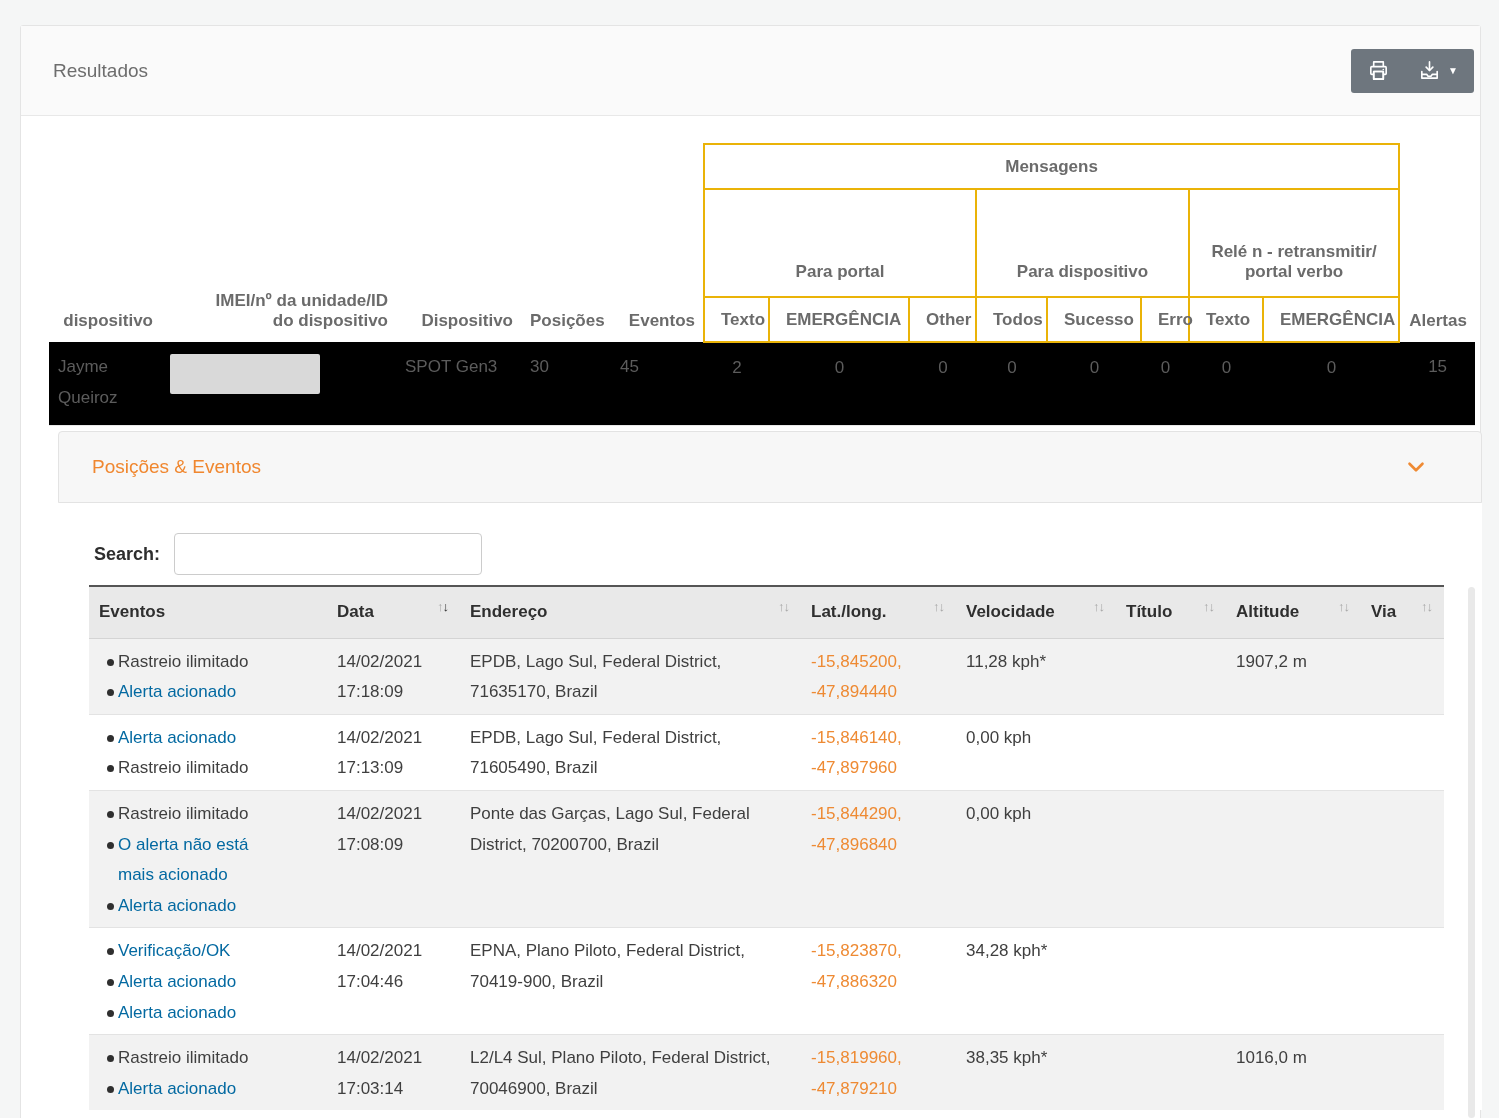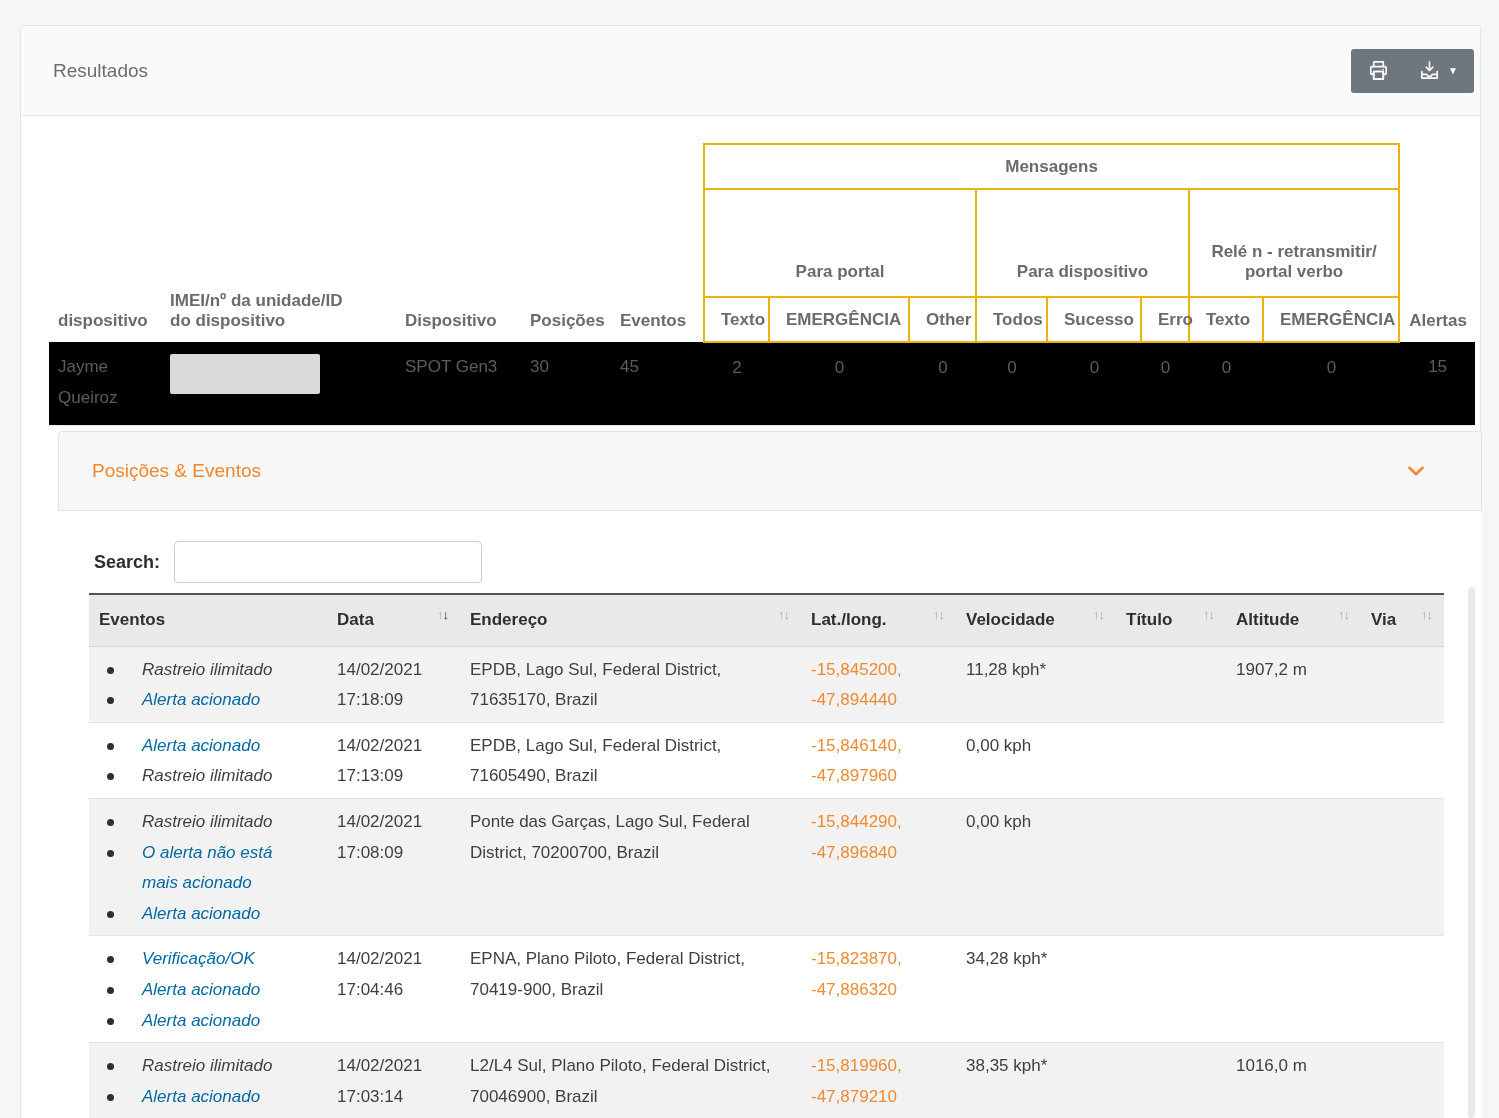--- a/index.html
+++ b/index.html
@@ -31,36 +31,36 @@
   table.summary {
     margin:27px 0 0 28px; border-collapse:collapse; table-layout:fixed;
     width:1426px; font-size:17px; color:#6b6b6b;
   }
   .summary th { font-weight:bold; }
   .summary .box { border:2px solid #eab308; background:#fff; }
   .summary .ga .box { height:45px; text-align:center; vertical-align:middle; }
   .summary .gb .box { height:108px; text-align:center; vertical-align:bottom; padding:0 6px 14px; }
   .summary .gc .box { height:45px; text-align:center; vertical-align:middle; padding:0 16px; }
   .summary .plain {
-    border:none; text-align:left; vertical-align:bottom;
+    border:none; text-align:right; vertical-align:bottom;
     padding:0 8px 11px 9px;
   }
   .summary .plain.center { text-align:center; }
   .imei-head { display:inline-block; max-width:190px; }
   .summary tr.data td {
     background:#000000; border-bottom:1px solid #e8e8e8;
     padding:10px 8px 12px 9px; vertical-align:top; color:#5c5c5c;
     line-height:1.8;
   }
   .summary tr.data td.center { text-align:center; }
   .redact { width:150px; height:40px; background:#d9d9d9; border-radius:2px; margin-top:2px; }
   
   .panel { margin:5px 0 0 37px; width:1424px; }
   .panel-head {
-    height:80px; background:#f7f7f7; border:1px solid #e3e3e3;
+    height:72px; background:#f7f7f7; border:1px solid #e3e3e3;
     border-radius:4px 4px 0 0; cursor:pointer;
     display:flex; align-items:center; justify-content:space-between;
     padding:0 52px 0 33px;
   }
   .panel-title { color:#f0872f; font-size:19px; }
   .panel-body { padding:30px 0 0 31px; background:#fff; }
   
   .search-row {
     display:flex; align-items:center; gap:14px; margin:0 0 10px 5px;
     font-size:18px; color:#2e2e2e; font-weight:bold;
@@ -83,21 +83,21 @@
     font-size:13px; color:#a6a6a6; letter-spacing:-1px;
     position:relative; top:-6px; white-space:nowrap; font-weight:normal;
   }
   .sort.desc .down { color:#2f2f2f; font-weight:bold; }
   .events tbody td {
     vertical-align:top; padding:8px 10px 6px; border-top:1px solid #e3e3e3;
     color:#3f3f3f; line-height:1.8;
   }
   .events tbody tr.striped td { background:#f2f2f2; }
   .ev-list { list-style:none; margin:0; padding:0 0 0 8px; }
-  .ev-list li { display:flex; gap:28px;font-style:italic; }
+  .ev-list li { display:flex; gap:4px; }
   .dot { width:7px; height:7px; border-radius:50%; background:#2f2f2f; flex:0 0 7px; margin-top:12px; }
   .ev-list .txt { max-width:158px; }
   .ev-list .txt.alert { color:#0369a1; }
   .dt span, .latlong span { display:block; }
   .latlong span { color:#ee8a33; cursor:pointer; }
   
   .vscroll {
     position:absolute; left:1468px; top:587px; width:7px; height:531px;
     background:#e9e9e9; border-radius:4px;
   }

